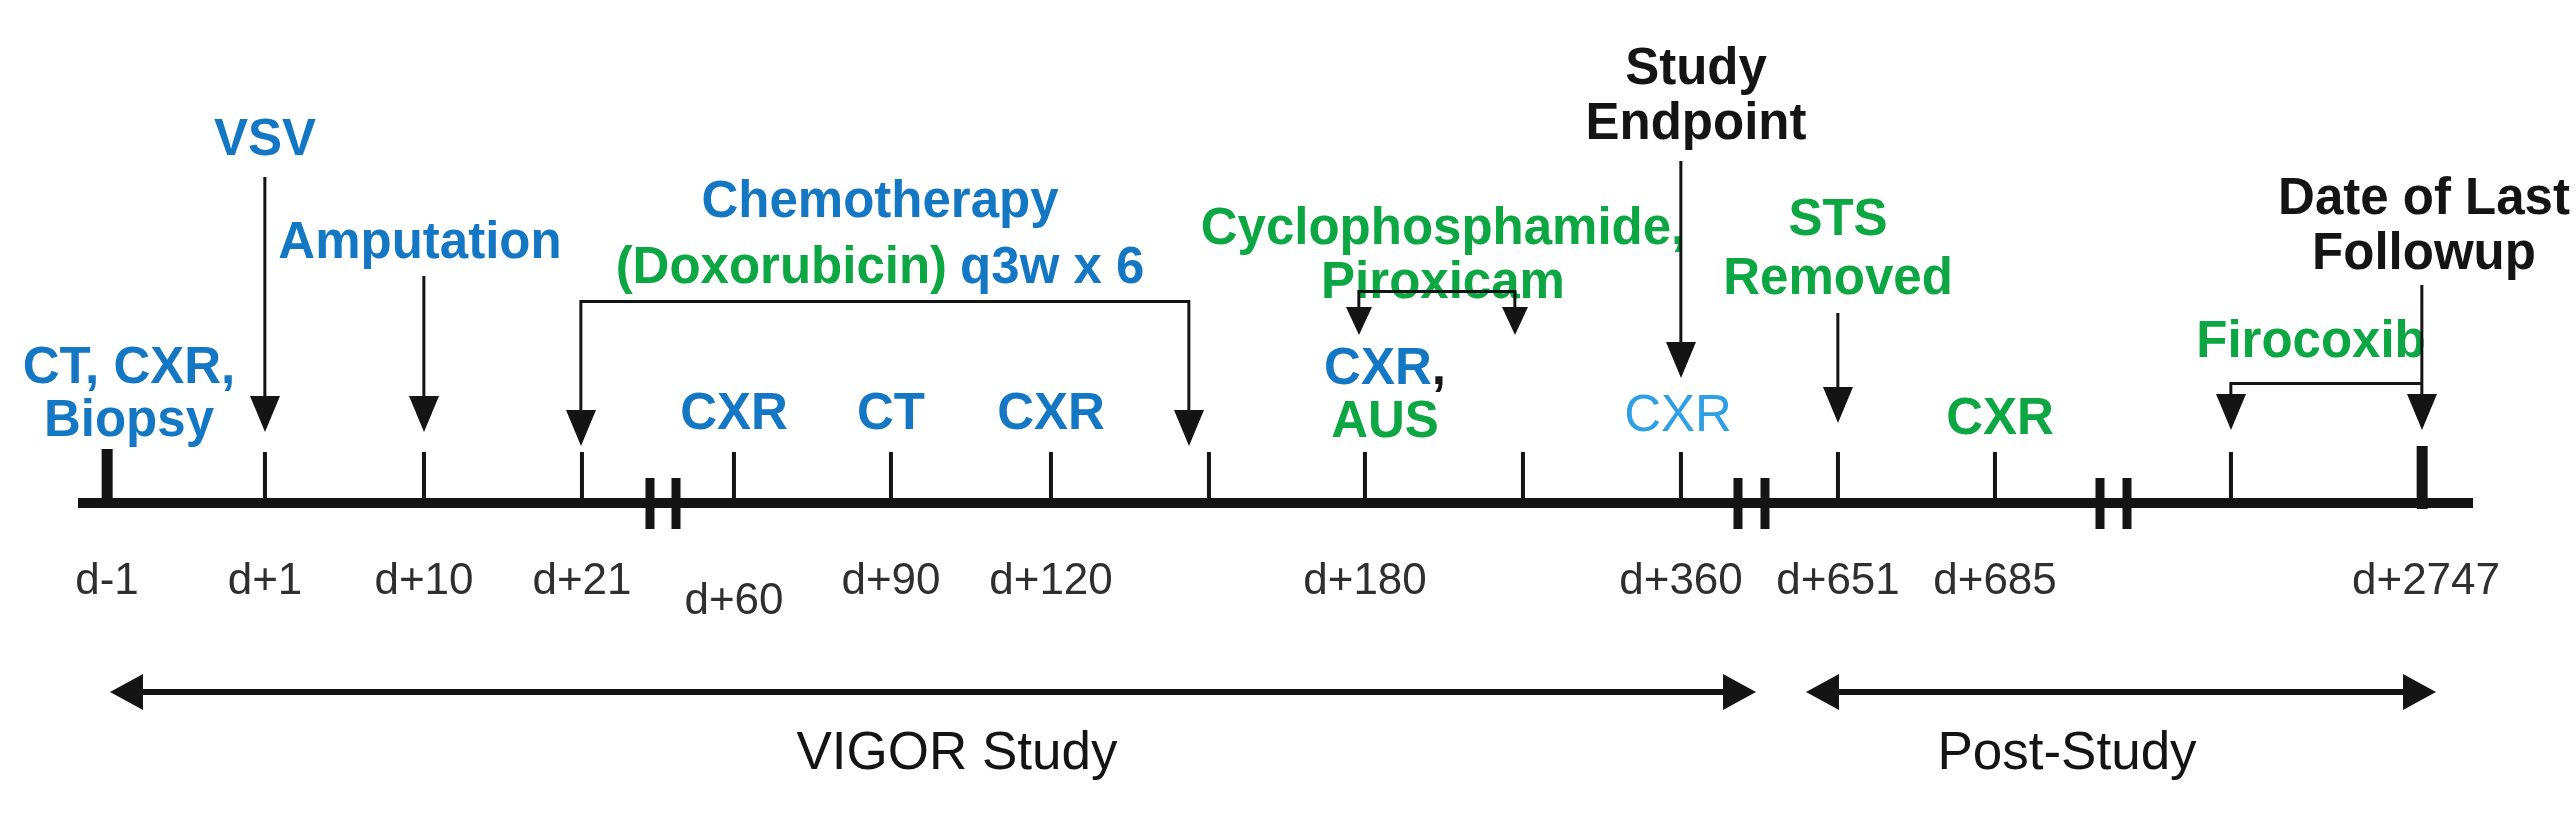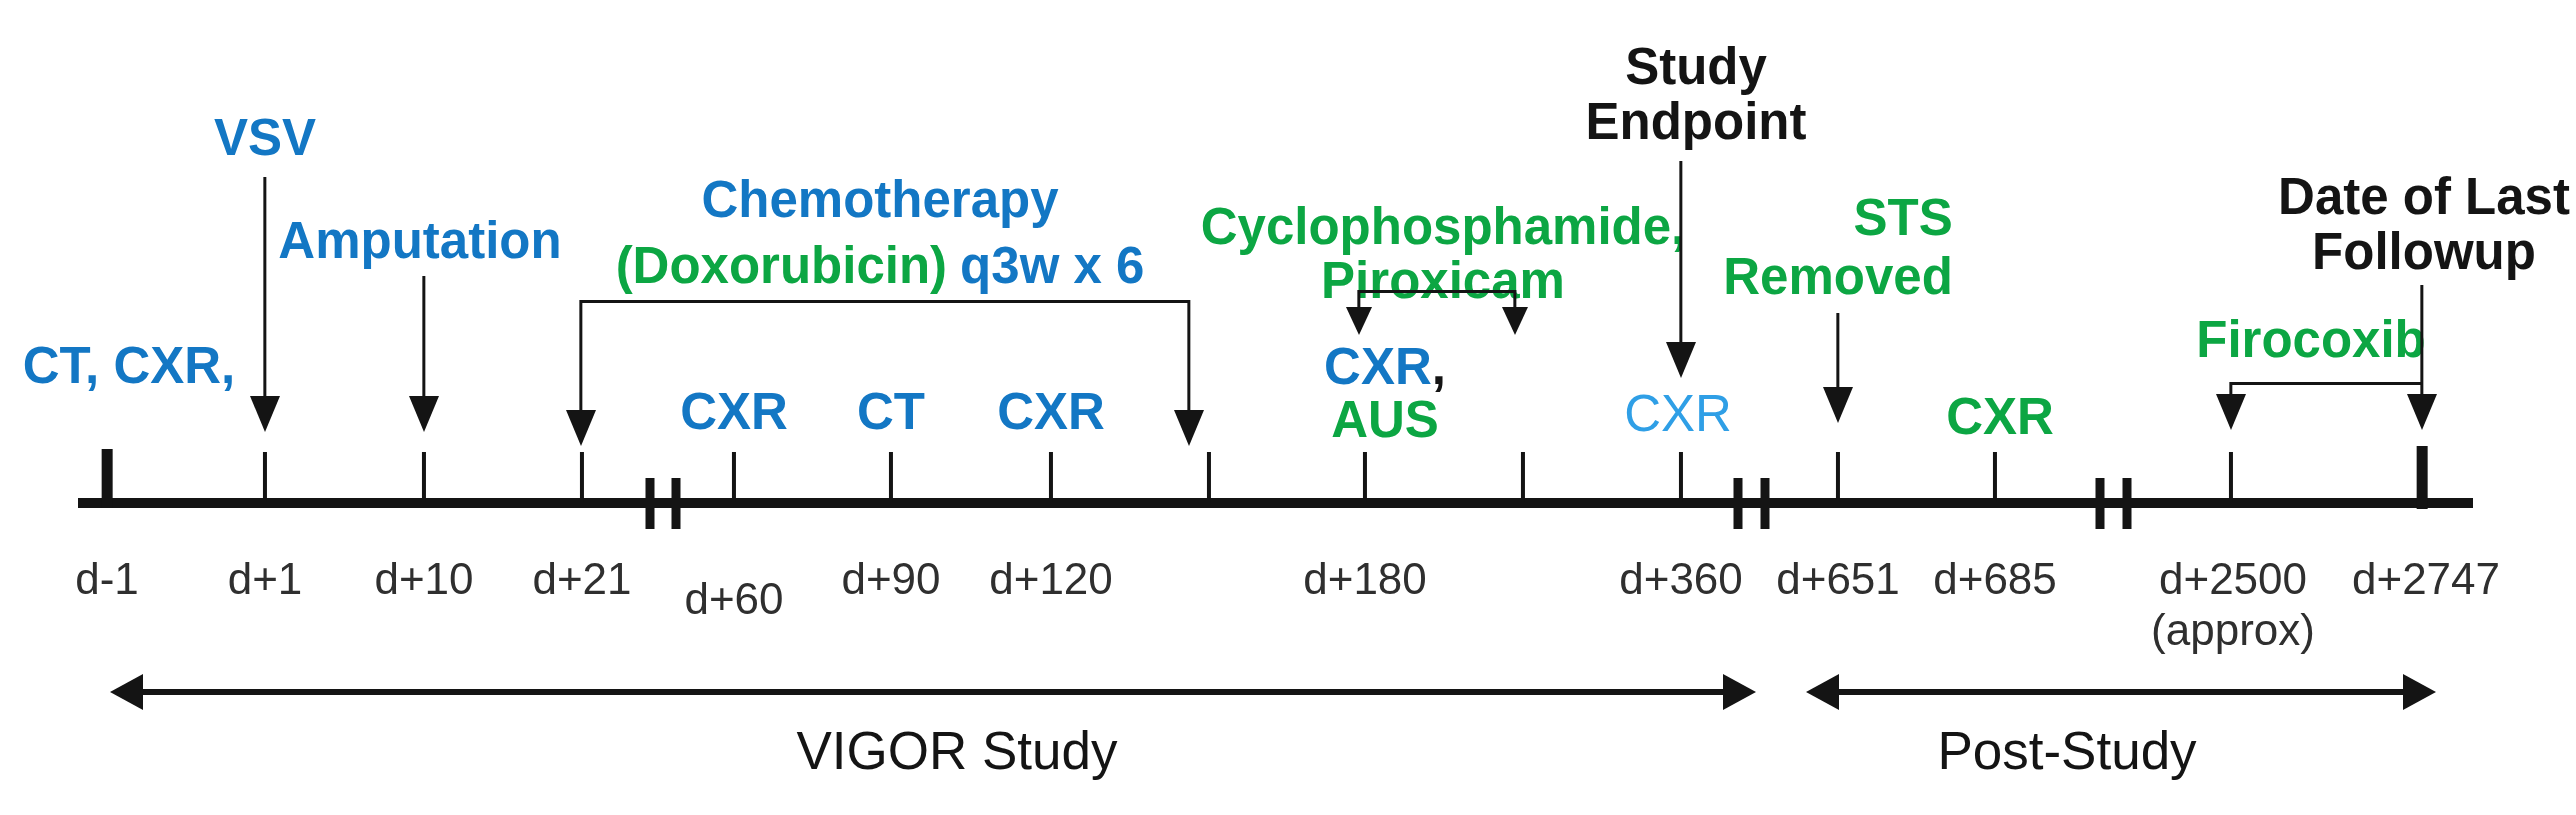--- a/index.html
+++ b/index.html
@@ -67,28 +67,25 @@
   <div class="ticklabel" style="left:265px;">d+1</div>
   <div class="ticklabel" style="left:424px;">d+10</div>
   <div class="ticklabel" style="left:582px;">d+21</div>
   <div class="ticklabel" style="left:734px;margin-top:20px;">d+60</div>
   <div class="ticklabel" style="left:891px;">d+90</div>
   <div class="ticklabel" style="left:1051px;">d+120</div>
   <div class="ticklabel" style="left:1365px;">d+180</div>
   <div class="ticklabel" style="left:1681px;">d+360</div>
   <div class="ticklabel" style="left:1838px;">d+651</div>
   <div class="ticklabel" style="left:1995px;">d+685</div>
-  <div class="ticklabel" style="left:2233px;">
-    <span>d+2500</span><br>
-    <span>(approx)</span>
-  </div>
   <div class="ticklabel" style="left:2426px;">d+2747</div>
 
   <div class="ev blue lh64" style="left:109px;top:339px;">
     <span>CT, CXR,</span><br>
+    <span>Biopsy</span>
   </div>
 
   <div class="ev blue" style="left:265px;top:111px;">VSV</div>
 
   <div class="ev blue" style="left:420px;top:214px;">Amputation</div>
 
   <div class="ev blue lh80" style="left:880px;top:167px;">
     <span>Chemotherapy</span><br>
     <span class="green">(Doxorubicin)</span><span class="blue" style="margin-left:13px;">q3w x 6</span>
   </div>
@@ -107,21 +104,21 @@
     <span class="green">AUS</span>
   </div>
 
   <div class="ev ink lh67" style="left:1681px;top:39px;margin-left:15px;">
     <span>Study</span><br>
     <span>Endpoint</span>
   </div>
 
   <div class="ev lightblue" style="left:1678px;top:387px;">CXR</div>
 
-  <div class="ev green lh72" style="left:1838px;top:188px;text-align:right;">
+  <div class="ev green lh72" style="left:1838px;top:188px;">
     <span>STS</span><br>
     <span>Removed</span>
   </div>
 
   <div class="ev green" style="left:2000px;top:390px;">CXR</div>
 
   <div class="ev ink lh67" style="left:2424px;top:169px;">
     <span>Date of Last</span><br>
     <span>Followup</span>
   </div>

